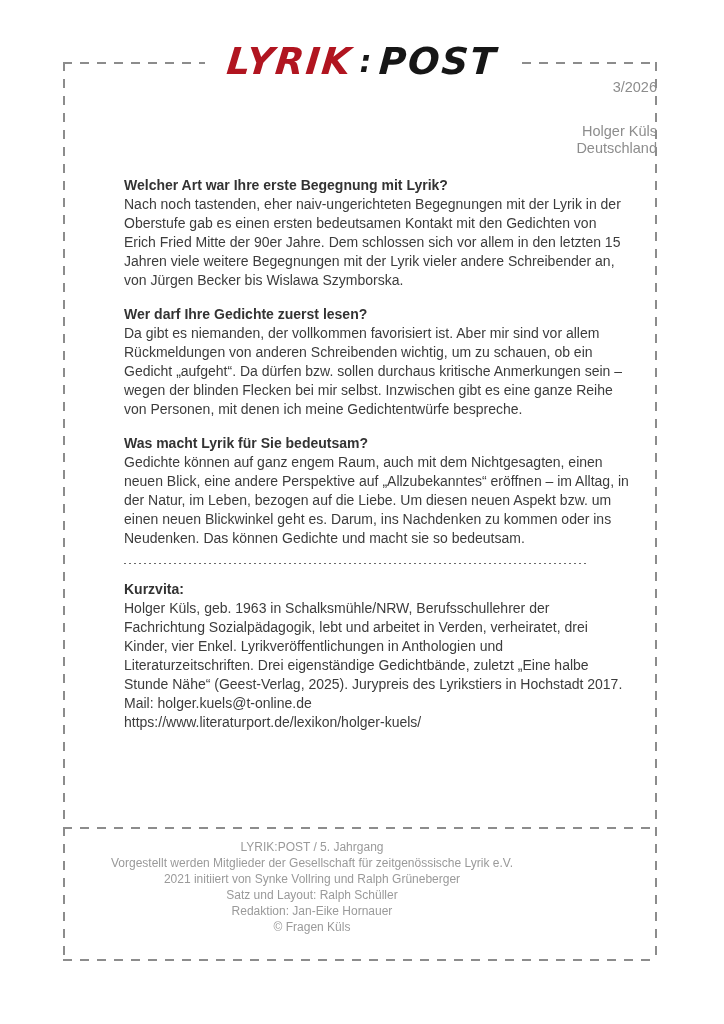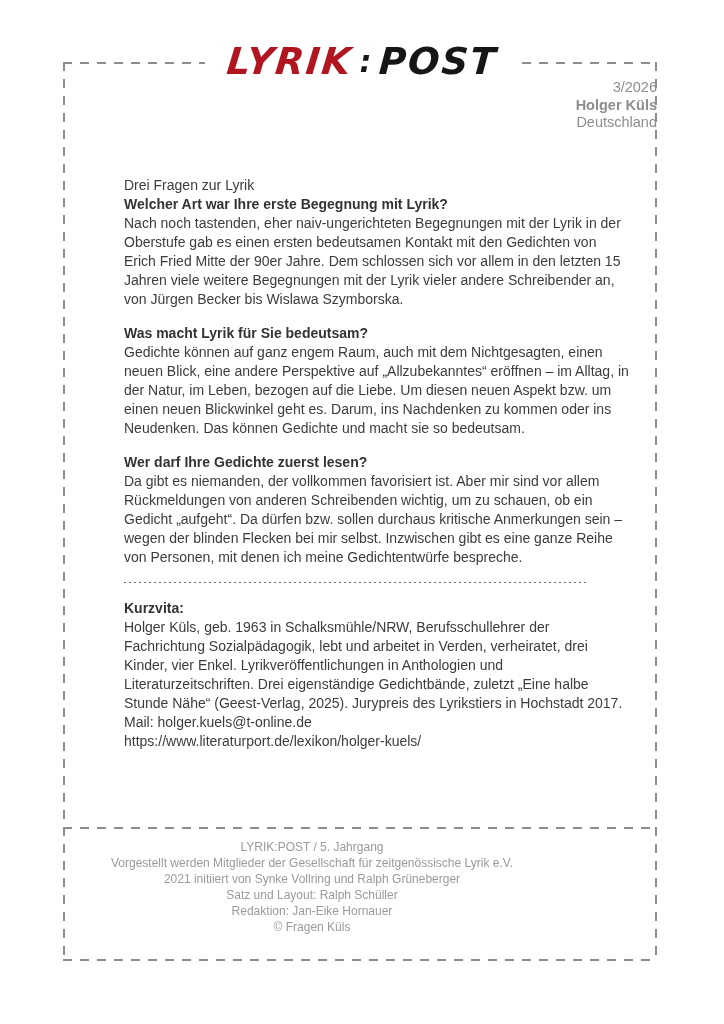--- a/index.html
+++ b/index.html
@@ -23,21 +23,21 @@
     font-size:37px; letter-spacing:2px; line-height:44px; z-index:2;
   }
   .logo-lyrik { color:#b11520; transform:skewX(-6deg); display:inline-block; }
   .logo-colon { color:#161616; font-size:30px; margin:0 5px 0 7px; vertical-align:2px; }
   .logo-post  { color:#161616; transform:skewX(-4deg); display:inline-block; }
 
   .header-block {
     position:absolute; top:79px; right:67px; text-align:right;
     color:#8d8d8d; font-size:14.5px; line-height:17.5px;
   }
-  .header-author { font-weight:bold; }
+  .header-author { font-weight:normal;margin-top:26px; }
 
   .content {
     position:absolute; left:124px; top:176px; width:507px;
     color:#3c3c3c; font-size:14px; line-height:19px;
   }
   .content p { margin:0; }
   .intro { margin-bottom:15px; }
   .qa-section { margin-bottom:15px; }
   .q-heading { font-weight:bold; color:#333333; }
   .dotted-sep {
@@ -70,35 +70,34 @@
     <span class="logo-lyrik">LYRIK</span><span class="logo-colon">:</span><span class="logo-post">POST</span>
   </div>
 
   <div class="header-block">
     <div class="header-issue">3/2026</div>
     <div class="header-author">Holger Küls</div>
     <div class="header-country">Deutschland</div>
   </div>
 
   <div class="content">
-    <p class="intro">Drei Fragen zur Lyrik</p>
 
     <div class="qa-section">
       <p class="q-heading">Welcher Art war Ihre erste Begegnung mit Lyrik?</p>
       <p class="q-answer">Nach noch tastenden, eher naiv-ungerichteten Begegnungen mit der Lyrik in der Oberstufe gab es einen ersten bedeutsamen Kontakt mit den Gedichten von Erich Fried Mitte der 90er Jahre. Dem schlossen sich vor allem in den letzten 15 Jahren viele weitere Begegnungen mit der Lyrik vieler andere Schreibender an, von Jürgen Becker bis Wislawa Szymborska.</p>
     </div>
 
     <div class="qa-section">
-      <p class="q-heading">Was macht Lyrik für Sie bedeutsam?</p>
-      <p class="q-answer">Gedichte können auf ganz engem Raum, auch mit dem Nichtgesagten, einen neuen Blick, eine andere Perspektive auf „Allzubekanntes“ eröffnen – im Alltag, in der Natur, im Leben, bezogen auf die Liebe. Um diesen neuen Aspekt bzw. um einen neuen Blickwinkel geht es. Darum, ins Nachdenken zu kommen oder ins Neudenken. Das können Gedichte und macht sie so bedeutsam.</p>
+      <p class="q-heading">Wer darf Ihre Gedichte zuerst lesen?</p>
+      <p class="q-answer">Da gibt es niemanden, der vollkommen favorisiert ist. Aber mir sind vor allem Rückmeldungen von anderen Schreibenden wichtig, um zu schauen, ob ein Gedicht „aufgeht“. Da dürfen bzw. sollen durchaus kritische Anmerkungen sein – wegen der blinden Flecken bei mir selbst. Inzwischen gibt es eine ganze Reihe von Personen, mit denen ich meine Gedichtentwürfe bespreche.</p>
     </div>
 
     <div class="qa-section">
-      <p class="q-heading">Wer darf Ihre Gedichte zuerst lesen?</p>
-      <p class="q-answer">Da gibt es niemanden, der vollkommen favorisiert ist. Aber mir sind vor allem Rückmeldungen von anderen Schreibenden wichtig, um zu schauen, ob ein Gedicht „aufgeht“. Da dürfen bzw. sollen durchaus kritische Anmerkungen sein – wegen der blinden Flecken bei mir selbst. Inzwischen gibt es eine ganze Reihe von Personen, mit denen ich meine Gedichtentwürfe bespreche.</p>
+      <p class="q-heading">Was macht Lyrik für Sie bedeutsam?</p>
+      <p class="q-answer">Gedichte können auf ganz engem Raum, auch mit dem Nichtgesagten, einen neuen Blick, eine andere Perspektive auf „Allzubekanntes“ eröffnen – im Alltag, in der Natur, im Leben, bezogen auf die Liebe. Um diesen neuen Aspekt bzw. um einen neuen Blickwinkel geht es. Darum, ins Nachdenken zu kommen oder ins Neudenken. Das können Gedichte und macht sie so bedeutsam.</p>
     </div>
 
     <div class="dotted-sep"></div>
 
     <div class="vita-block">
       <p class="block-heading">Kurzvita:</p>
       <p class="vita-text">Holger Küls, geb. 1963 in Schalksmühle/NRW, Berufsschullehrer der Fachrichtung Sozialpädagogik, lebt und arbeitet in Verden, verheiratet, drei Kinder, vier Enkel. Lyrikveröffentlichungen in Anthologien und Literaturzeitschriften. Drei eigenständige Gedichtbände, zuletzt „Eine halbe Stunde Nähe“ (Geest-Verlag, 2025). Jurypreis des Lyrikstiers in Hochstadt 2017.</p>
     </div>
 
     <div class="kontakt-block">

